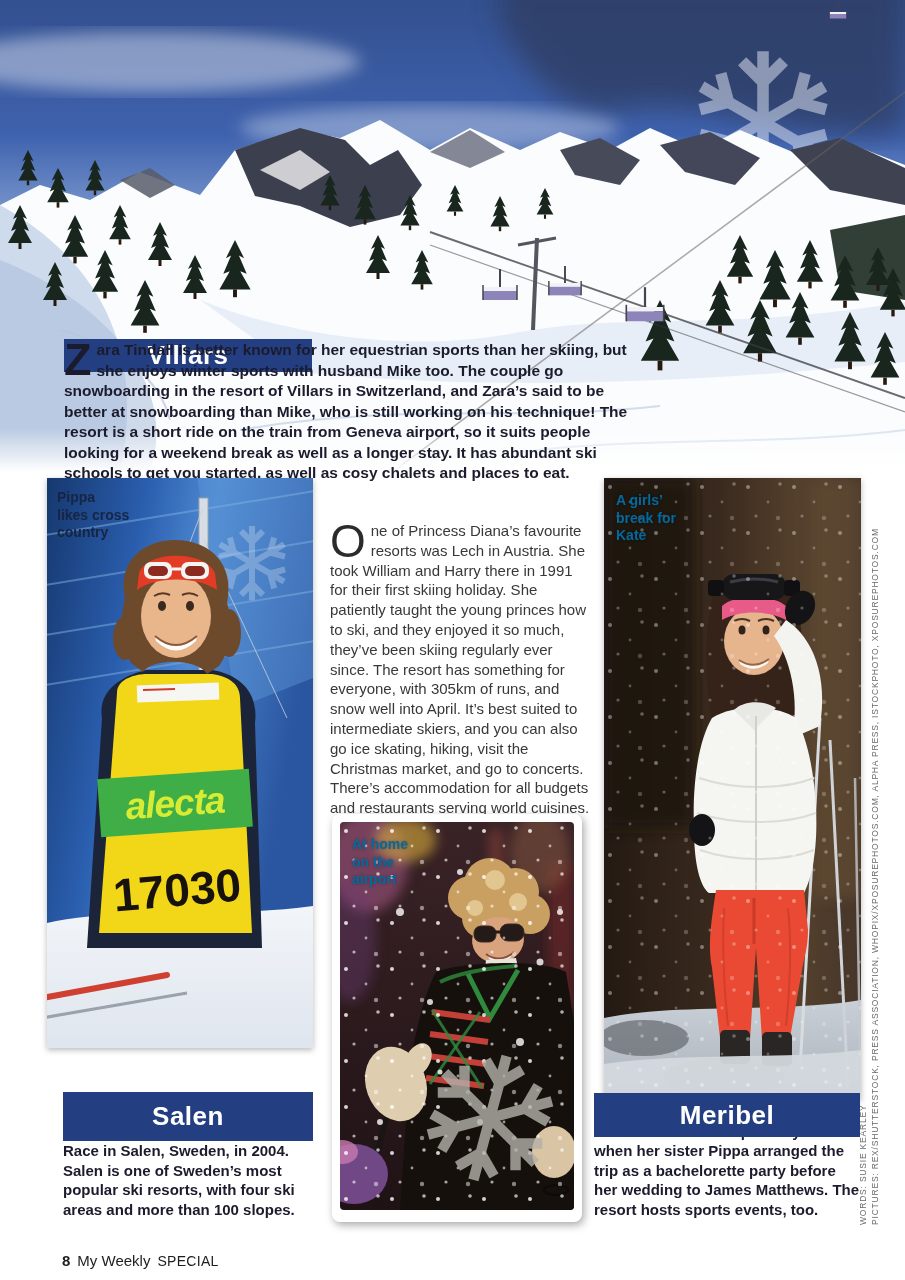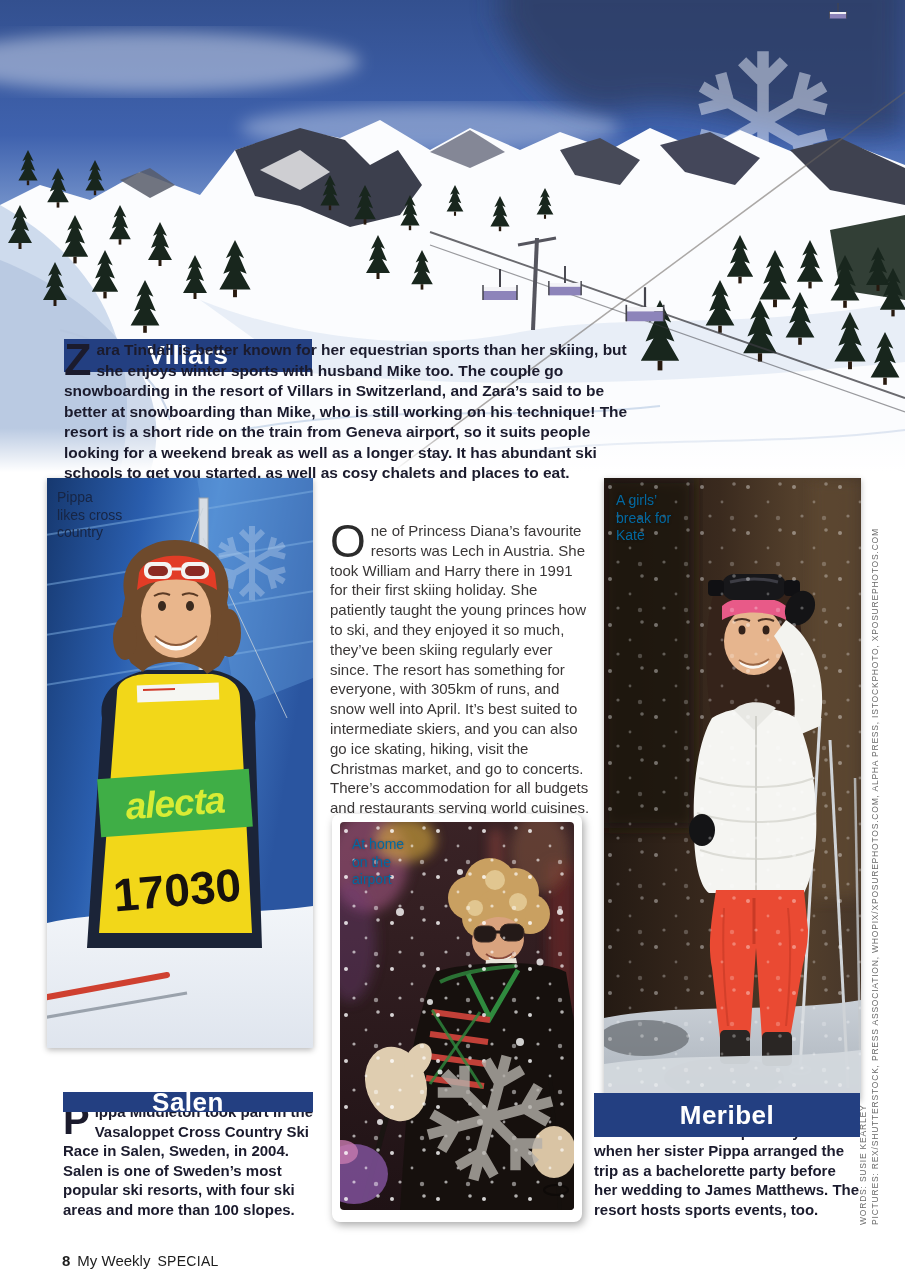--- a/index.html
+++ b/index.html
@@ -10,21 +10,21 @@
           color:#fff;font-weight:bold;font-size:26px;letter-spacing:.5px;}
   .banner.navy{background:#233f81;margin-top:36px;}
   .banner.red{background:#c4242b;}
   .bodytext{position:absolute;color:#1b1b2d;}
   .bold-par{font-weight:bold;font-size:15.5px;line-height:20.5px;}
   .reg-par{font-weight:400;font-size:15px;line-height:19.8px;color:#3a3737;}
   .dropcap{float:left;font-weight:bold;font-size:45px;line-height:35px;margin:2px 5px 0 0;}
   .dropcap.light{font-weight:400;font-size:46px;line-height:36px;color:#2b2b2b;}
   .photo{position:absolute;box-shadow:0 2px 6px rgba(0,0,0,.28);}
   .photo svg{display:block;}
-  .caption{position:absolute;font-weight:normal;font-size:14px;line-height:17.5px;
+  .caption{position:absolute;font-weight:bold;font-size:14px;line-height:17.5px;
            white-space:pre-line;}
   .caption.dark{color:#172544;}
   .caption.white{color:#0369a1;text-shadow:0 0 3px rgba(0,0,0,.35);}
   .frame{background:#fff;border-radius:8px;padding:8px;
          box-shadow:2px 3px 9px rgba(0,0,0,.35);}
   .credits{position:absolute;left:858px;top:1225px;width:670px;height:26px;
            transform-origin:0 0;transform:rotate(-90deg);
            font-size:8.5px;letter-spacing:.8px;color:#6a6a6a;line-height:11.5px;
            white-space:nowrap;}
   .footer{position:absolute;left:62px;top:1229px;font-size:15px;color:#1d1d1d;
@@ -384,21 +384,21 @@
         <rect x="158" y="554" width="30" height="34" rx="5" fill="#2a2624"></rect>
       </g>
       <path d="M0,586 C80,574 180,582 257,572 L257,622 L0,622 Z" fill="#d3d8dd" opacity=".95"></path>
       <rect width="257" height="622" fill="url(#snowdots)" opacity=".45"></rect>
     </svg>
   </div>
   <div class="caption white" style="left:616px;top:492px">A girls’
 break for
 Kate</div>
 
-  <div class="banner navy" style="left:63px;top:1056px;width:250px;height:20px;z-index:4">
+  <div class="banner navy" style="left:63px;top:1056px;width:250px;height:49px;z-index:4">
     <span>Salen</span>
   </div>
   <div class="bodytext bold-par" style="left:63px;top:1102px;width:260px;font-size:15px;line-height:19.5px">
     <span class="dropcap" style="font-size:40px;line-height:32px">P</span><span>ippa Middleton took part in the Vasaloppet Cross Country Ski Race in Salen, Sweden, in 2004. Salen is one of Sweden’s most popular ski resorts, with four ski areas and more than 100 slopes.</span>
   </div>
 
   <div class="banner navy" style="left:594px;top:1057px;width:266px;height:44px;z-index:4">
     <span>Meribel</span>
   </div>
   <div class="bodytext bold-par" style="left:594px;top:1102px;width:268px;font-size:15px;line-height:19.5px">

